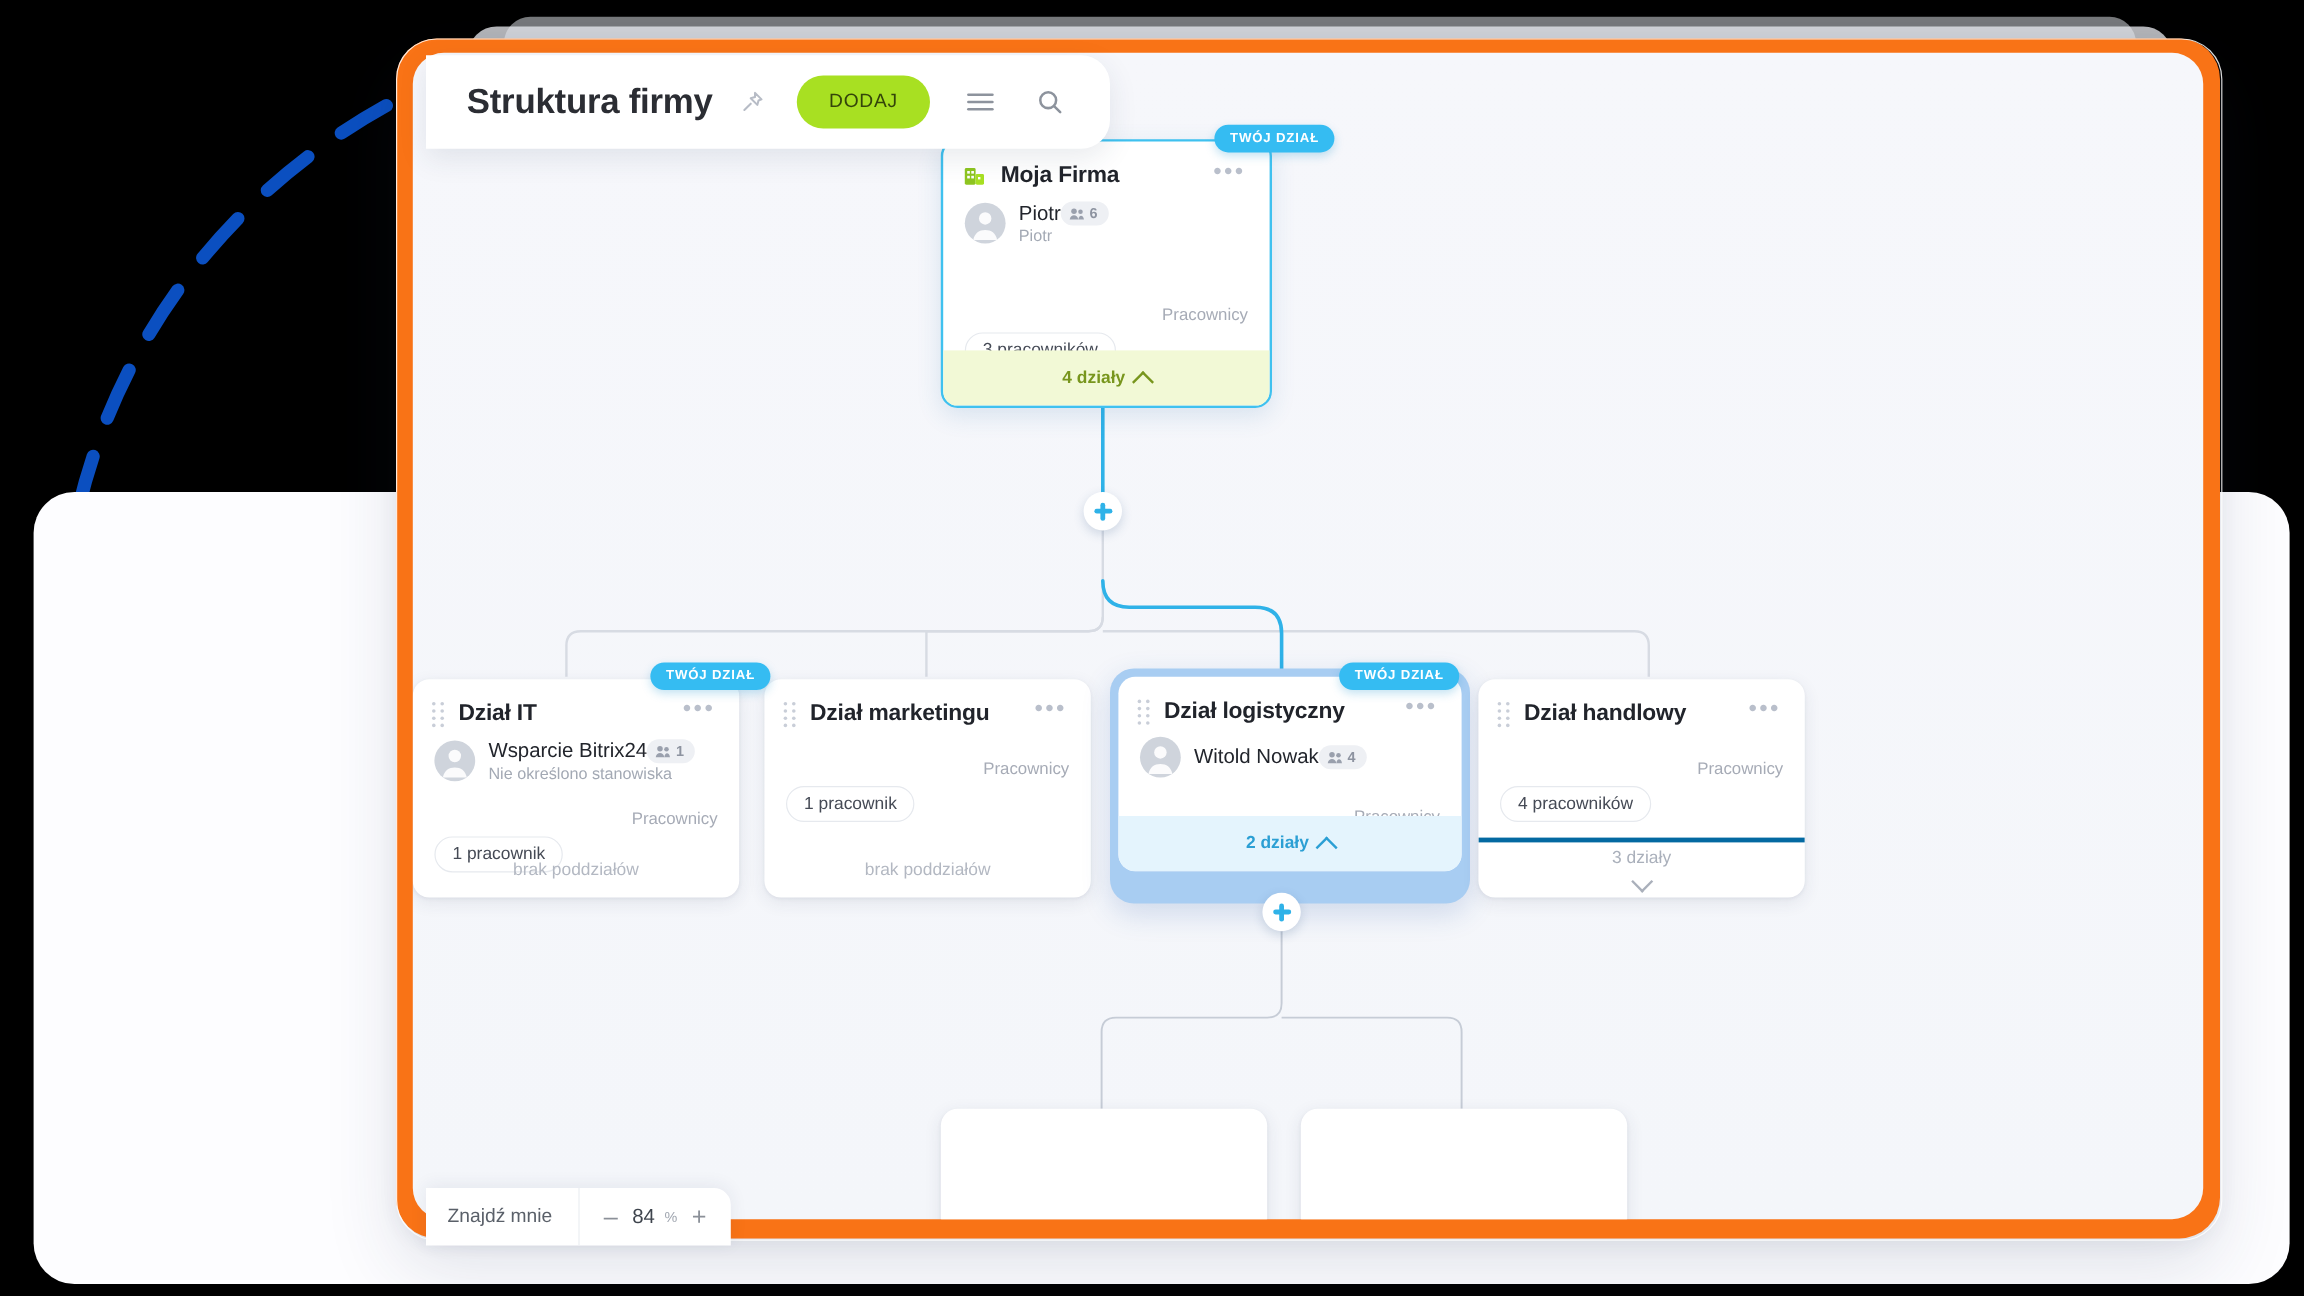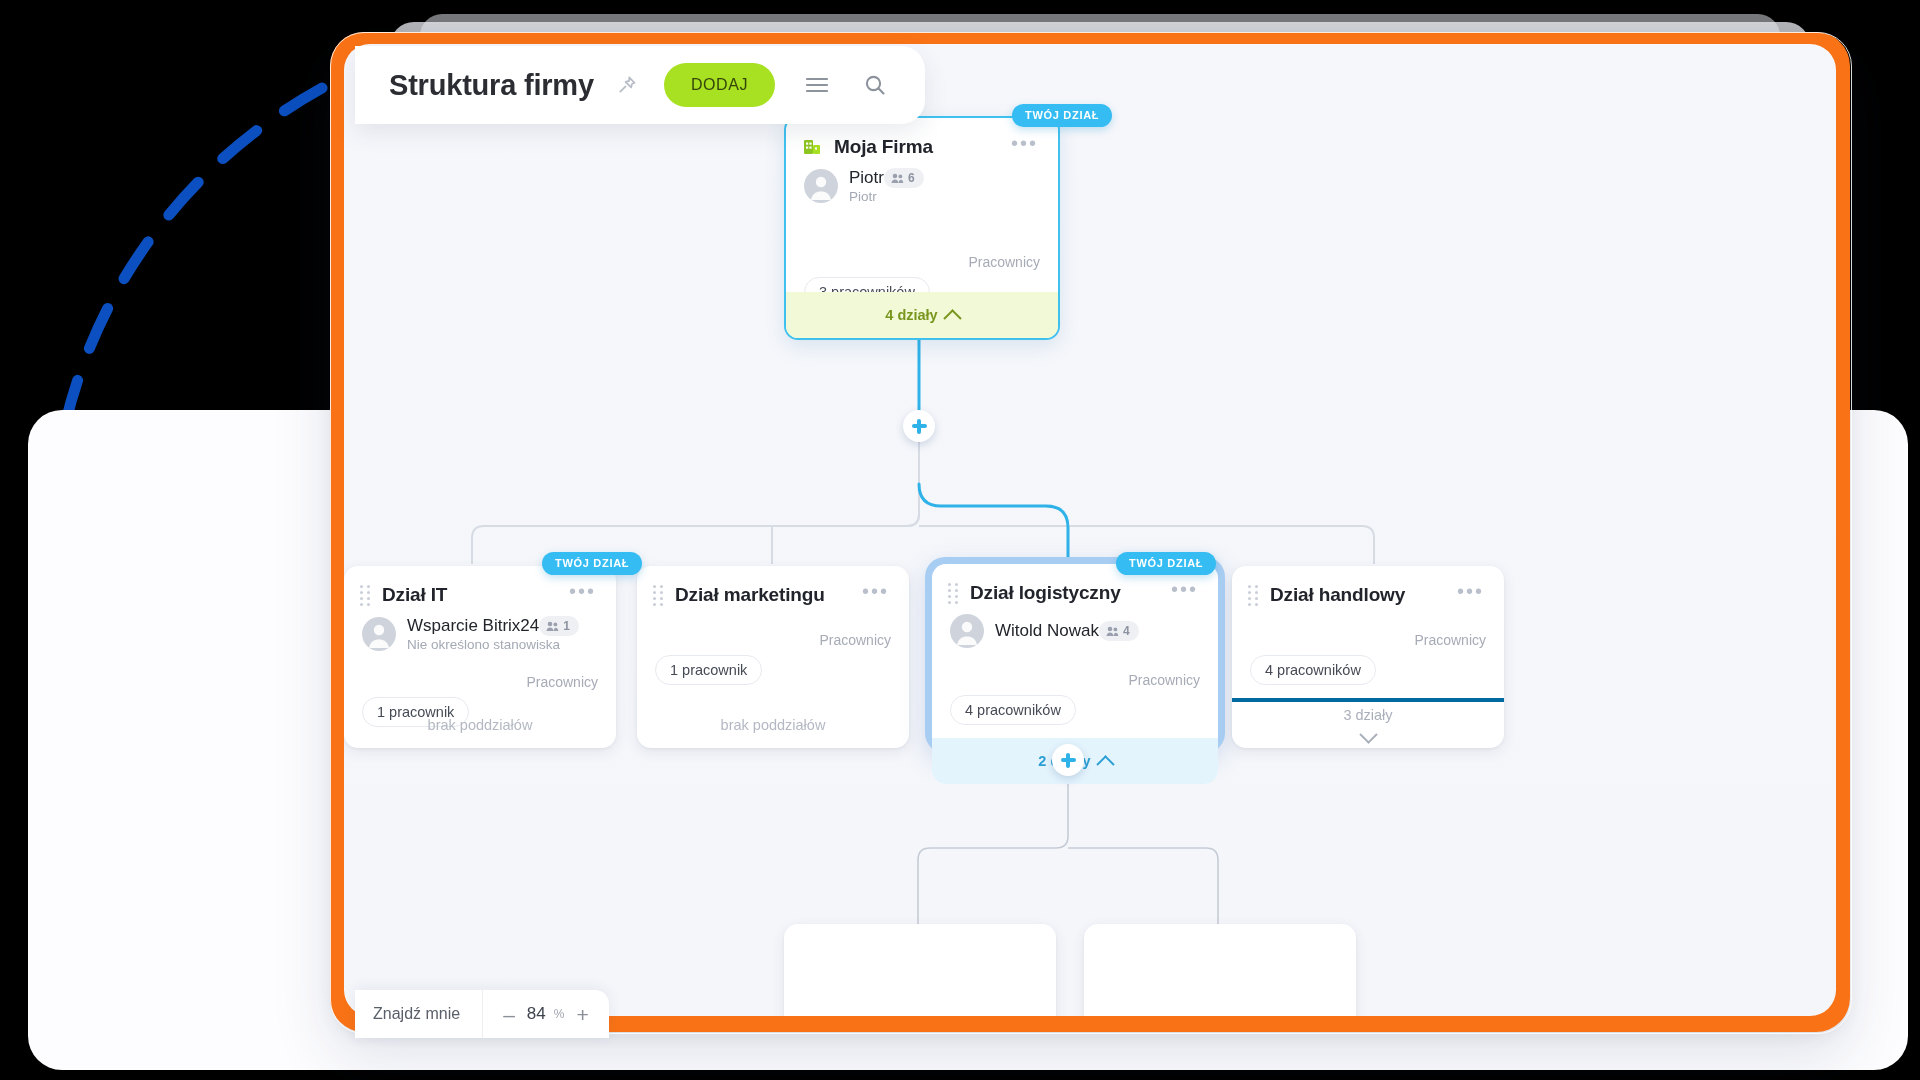--- a/index.html
+++ b/index.html
@@ -309,21 +309,21 @@
             <span class="emp-pill">1 pracownik</span>
           </div>
           <div class="node-foot muted">
             <span>brak poddziałów</span>
           </div>
         </div>
 
         <div class="twoj-badge" style="left:772px;top:508px;">TWÓJ DZIAŁ</div>
 
         <div class="node-sel-wrap" style="left:581px;top:513px;width:286px;height:182px;">
-          <div class="node" style="width:286px;height:220px;">
+          <div class="node" style="width:286px;height:162px;">
             <div class="node-head">
               <span class="drag-handle">
                   <i></i>
                   <i></i>
                   <i></i>
                   <i></i>
                   <i></i>
                   <i></i>
                   <i></i>
                   <i></i>

